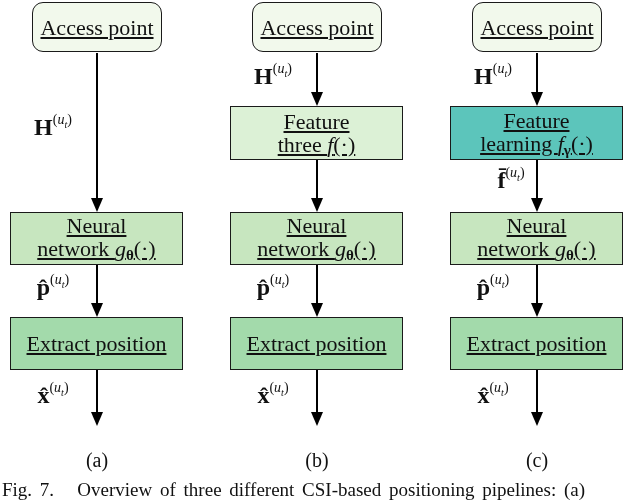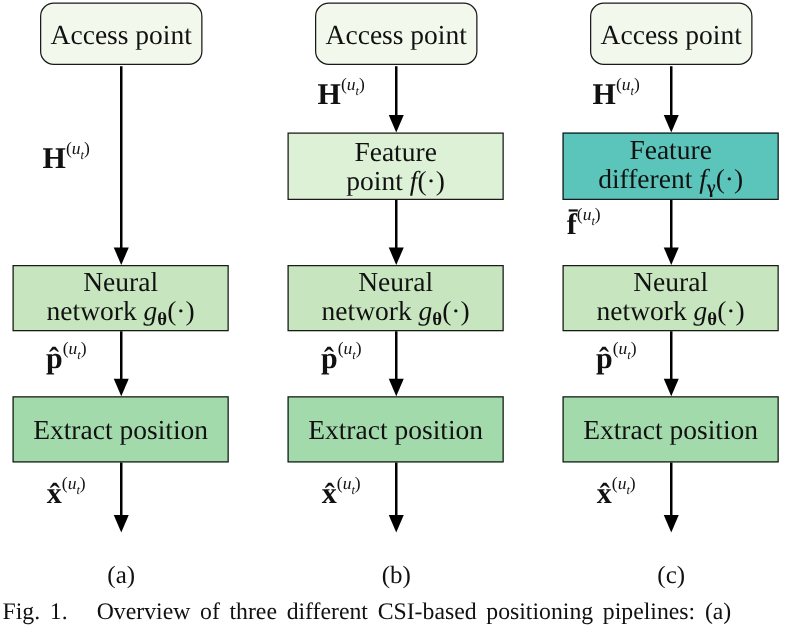--- a/index.html
+++ b/index.html
@@ -3,21 +3,21 @@
 <meta charset="utf-8">
 <style>
   html,body{margin:0;padding:0;background:#ffffff;}
   .canvas{
     position:relative;width:640px;height:501px;background:#ffffff;
     overflow:hidden;font-family:"Liberation Serif",serif;color:#111111;
   }
   .mnode{
     position:absolute;box-sizing:border-box;border:1.4px solid #1a1a1a;
     display:flex;flex-direction:column;align-items:center;justify-content:center;
-    text-align:center;font-size:22px;line-height:23px;color:#111111;
+    text-align:center;font-size:22px;line-height:23px;color:#111111;text-decoration:underline;
   }
   .rounded{border-radius:11px;}
   .aline{position:absolute;width:2.6px;background:#000000;}
   .ahead{position:absolute;width:0;height:0;
     border-left:6px solid transparent;border-right:6px solid transparent;
     border-top:14px solid #000000;}
   .elabel{position:absolute;width:70px;text-align:center;
     font-size:24px;line-height:1.2;white-space:nowrap;}
   .tag{position:absolute;width:80px;text-align:center;font-size:20px;}
   .caption{position:absolute;left:2px;top:478px;width:638px;
@@ -58,21 +58,21 @@
   <div class="tag" style="left:57px;top:449px">(a)</div>
 
   <div class="mnode rounded" style="left: 252px; top: 2px; width: 130px; height: 50px; background-color: rgb(242, 249, 236);">
       <div><span class="s-rm">Access point</span></div>
     </div>
   <div class="aline" style="left:315.7px;top:53px;height:40px"></div>
   <div class="ahead" style="left:311px;top:92px"></div>
   <div class="elabel" style="left:238px;top:62px"><span class="s-bf">H</span><span class="s-sup">(</span><span class="s-supit">u</span><span class="s-supsubit">t</span><span class="s-sup">)</span></div>
   <div class="mnode" style="left: 230px; top: 106px; width: 173px; height: 54px; background-color: rgb(220, 241, 214);">
       <div><span class="s-rm">Feature</span></div>
-      <div><span class="s-rm">point </span><span class="s-it">f</span><span class="s-rm">(·)</span></div>
+      <div><span class="s-rm">three </span><span class="s-it">f</span><span class="s-rm">(·)</span></div>
     </div>
   <div class="aline" style="left:315.7px;top:160px;height:39px"></div>
   <div class="ahead" style="left:311px;top:198px"></div>
   <div class="mnode" style="left: 230px; top: 212px; width: 173px; height: 53px; background-color: rgb(199, 230, 191);">
       <div><span class="s-rm">Neural</span></div>
       <div><span class="s-rm">network </span><span class="s-it">g</span><span class="s-subbf">θ</span><span class="s-rm">(·)</span></div>
     </div>
   <div class="aline" style="left:315.7px;top:265px;height:39px"></div>
   <div class="ahead" style="left:311px;top:303px"></div>
   <div class="elabel" style="left:238px;top:273px"><span class="s-bf">p̂</span><span class="s-sup">(</span><span class="s-supit">u</span><span class="s-supsubit">t</span><span class="s-sup">)</span></div>
@@ -85,34 +85,34 @@
   <div class="tag" style="left:277px;top:449px">(b)</div>
 
   <div class="mnode rounded" style="left: 472px; top: 2px; width: 130px; height: 50px; background-color: rgb(242, 249, 236);">
       <div><span class="s-rm">Access point</span></div>
     </div>
   <div class="aline" style="left:535.7px;top:53px;height:40px"></div>
   <div class="ahead" style="left:531px;top:92px"></div>
   <div class="elabel" style="left:458px;top:62px"><span class="s-bf">H</span><span class="s-sup">(</span><span class="s-supit">u</span><span class="s-supsubit">t</span><span class="s-sup">)</span></div>
   <div class="mnode" style="left: 450px; top: 106px; width: 173px; height: 54px; background-color: rgb(92, 197, 187);">
       <div><span class="s-rm">Feature</span></div>
-      <div><span class="s-rm">different </span><span class="s-it">f</span><span class="s-subbf">γ</span><span class="s-rm">(·)</span></div>
+      <div><span class="s-rm">learning </span><span class="s-it">f</span><span class="s-subbf">γ</span><span class="s-rm">(·)</span></div>
     </div>
   <div class="aline" style="left:535.7px;top:160px;height:39px"></div>
   <div class="ahead" style="left:531px;top:198px"></div>
-  <div class="elabel" style="left:432px;top:166px"><span class="s-bf">f̄</span><span class="s-sup">(</span><span class="s-supit">u</span><span class="s-supsubit">t</span><span class="s-sup">)</span></div>
+  <div class="elabel" style="left:476px;top:166px"><span class="s-bf">f̄</span><span class="s-sup">(</span><span class="s-supit">u</span><span class="s-supsubit">t</span><span class="s-sup">)</span></div>
   <div class="mnode" style="left: 450px; top: 212px; width: 173px; height: 53px; background-color: rgb(199, 230, 191);">
       <div><span class="s-rm">Neural</span></div>
       <div><span class="s-rm">network </span><span class="s-it">g</span><span class="s-subbf">θ</span><span class="s-rm">(·)</span></div>
     </div>
   <div class="aline" style="left:535.7px;top:265px;height:39px"></div>
   <div class="ahead" style="left:531px;top:303px"></div>
   <div class="elabel" style="left:458px;top:273px"><span class="s-bf">p̂</span><span class="s-sup">(</span><span class="s-supit">u</span><span class="s-supsubit">t</span><span class="s-sup">)</span></div>
   <div class="mnode" style="left: 450px; top: 317px; width: 173px; height: 53px; background-color: rgb(163, 218, 171);">
       <div><span class="s-rm">Extract position</span></div>
     </div>
   <div class="aline" style="left:535.7px;top:370px;height:43px"></div>
   <div class="ahead" style="left:531px;top:412px"></div>
   <div class="elabel" style="left:458px;top:381px"><span class="s-bf">x̂</span><span class="s-sup">(</span><span class="s-supit">u</span><span class="s-supsubit">t</span><span class="s-sup">)</span></div>
   <div class="tag" style="left:497px;top:449px">(c)</div>
 
-  <div class="caption">Fig. 1.   Overview of three different CSI-based positioning pipelines: (a)</div>
+  <div class="caption">Fig. 7.   Overview of three different CSI-based positioning pipelines: (a)</div>
 </div>
 
 </body></html>

